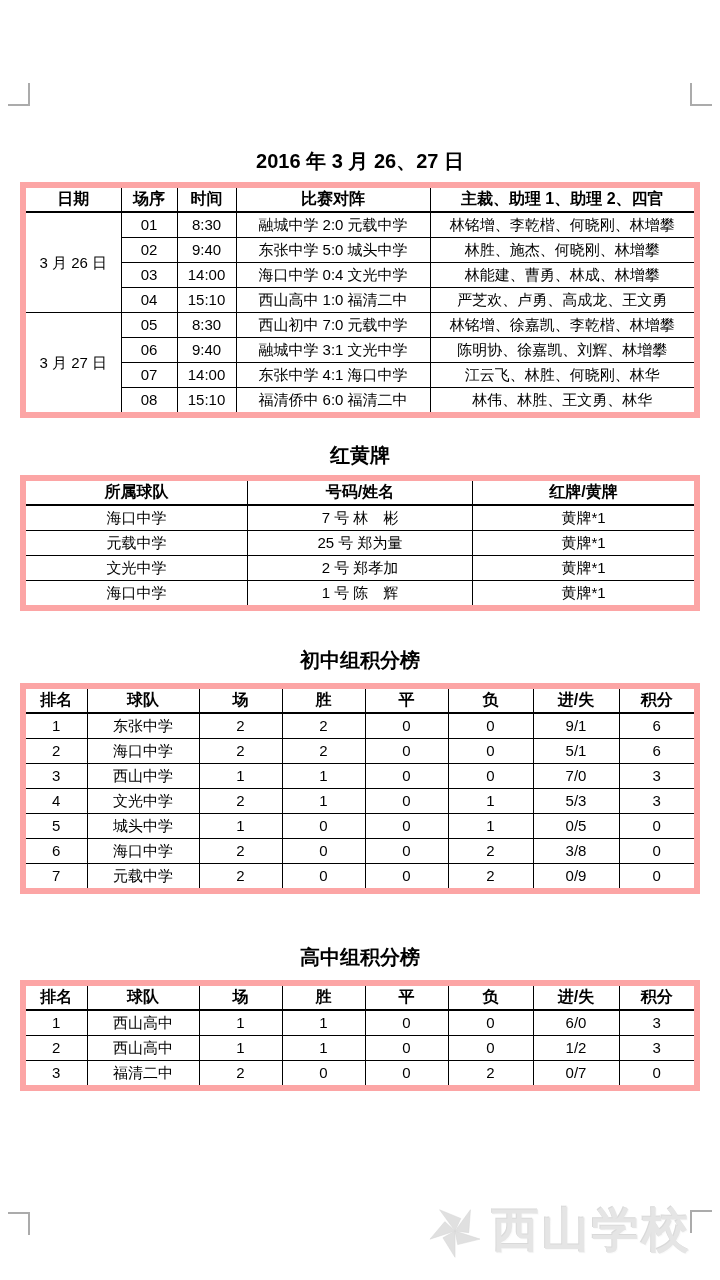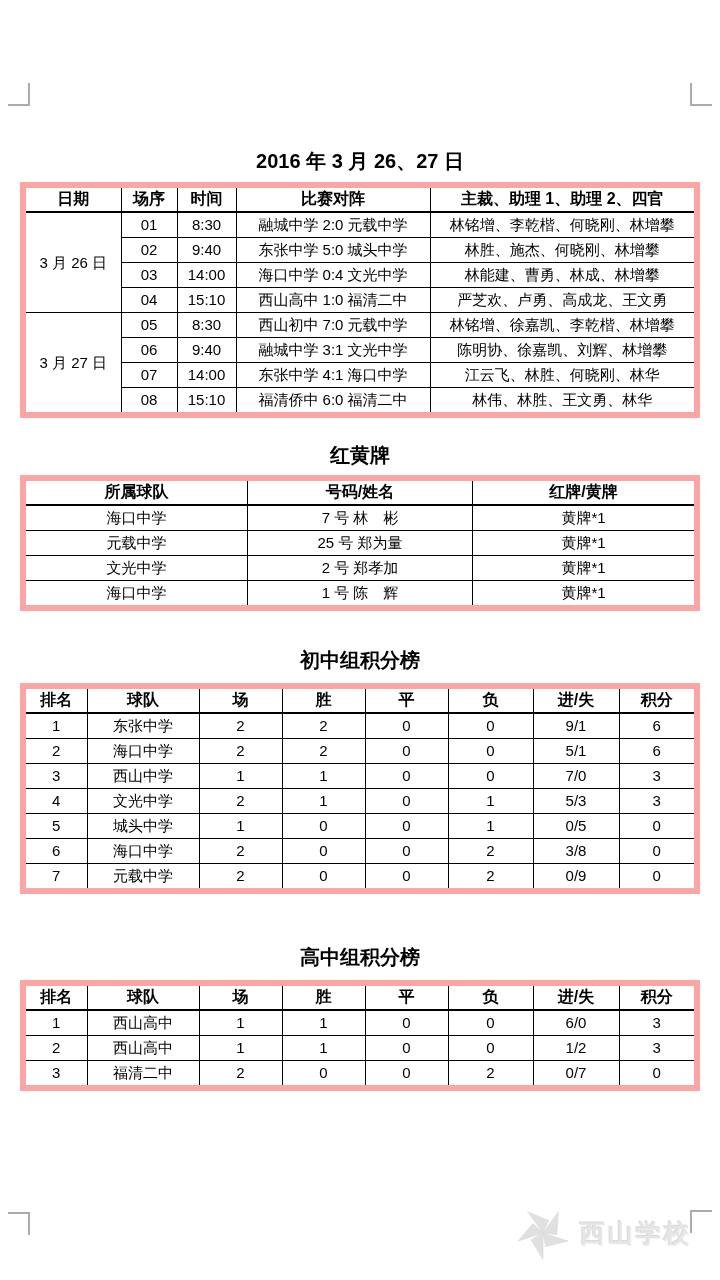--- a/index.html
+++ b/index.html
@@ -47,21 +47,21 @@
   table.cards    { margin-top:7px; }
   table.standings{ margin-top:10px; }
 
   
   .watermark {
     position:absolute; right:28px; bottom:18px;
     display:flex; align-items:center; gap:8px;
     pointer-events:none;
   }
   .watermark .wm-text {
-    font-size:25px; font-weight:bold; letter-spacing:3px;
+    font-size:47px; font-weight:bold; letter-spacing:3px;
     color:#e5e5e5;
     text-shadow:-1px -1px 0 #d9d9d9, 1px 1px 1px #fafafa;
   }
 </style>
 </head>
 <body>
 
 <div class="page">
 
   <div class="mark tl"></div>

